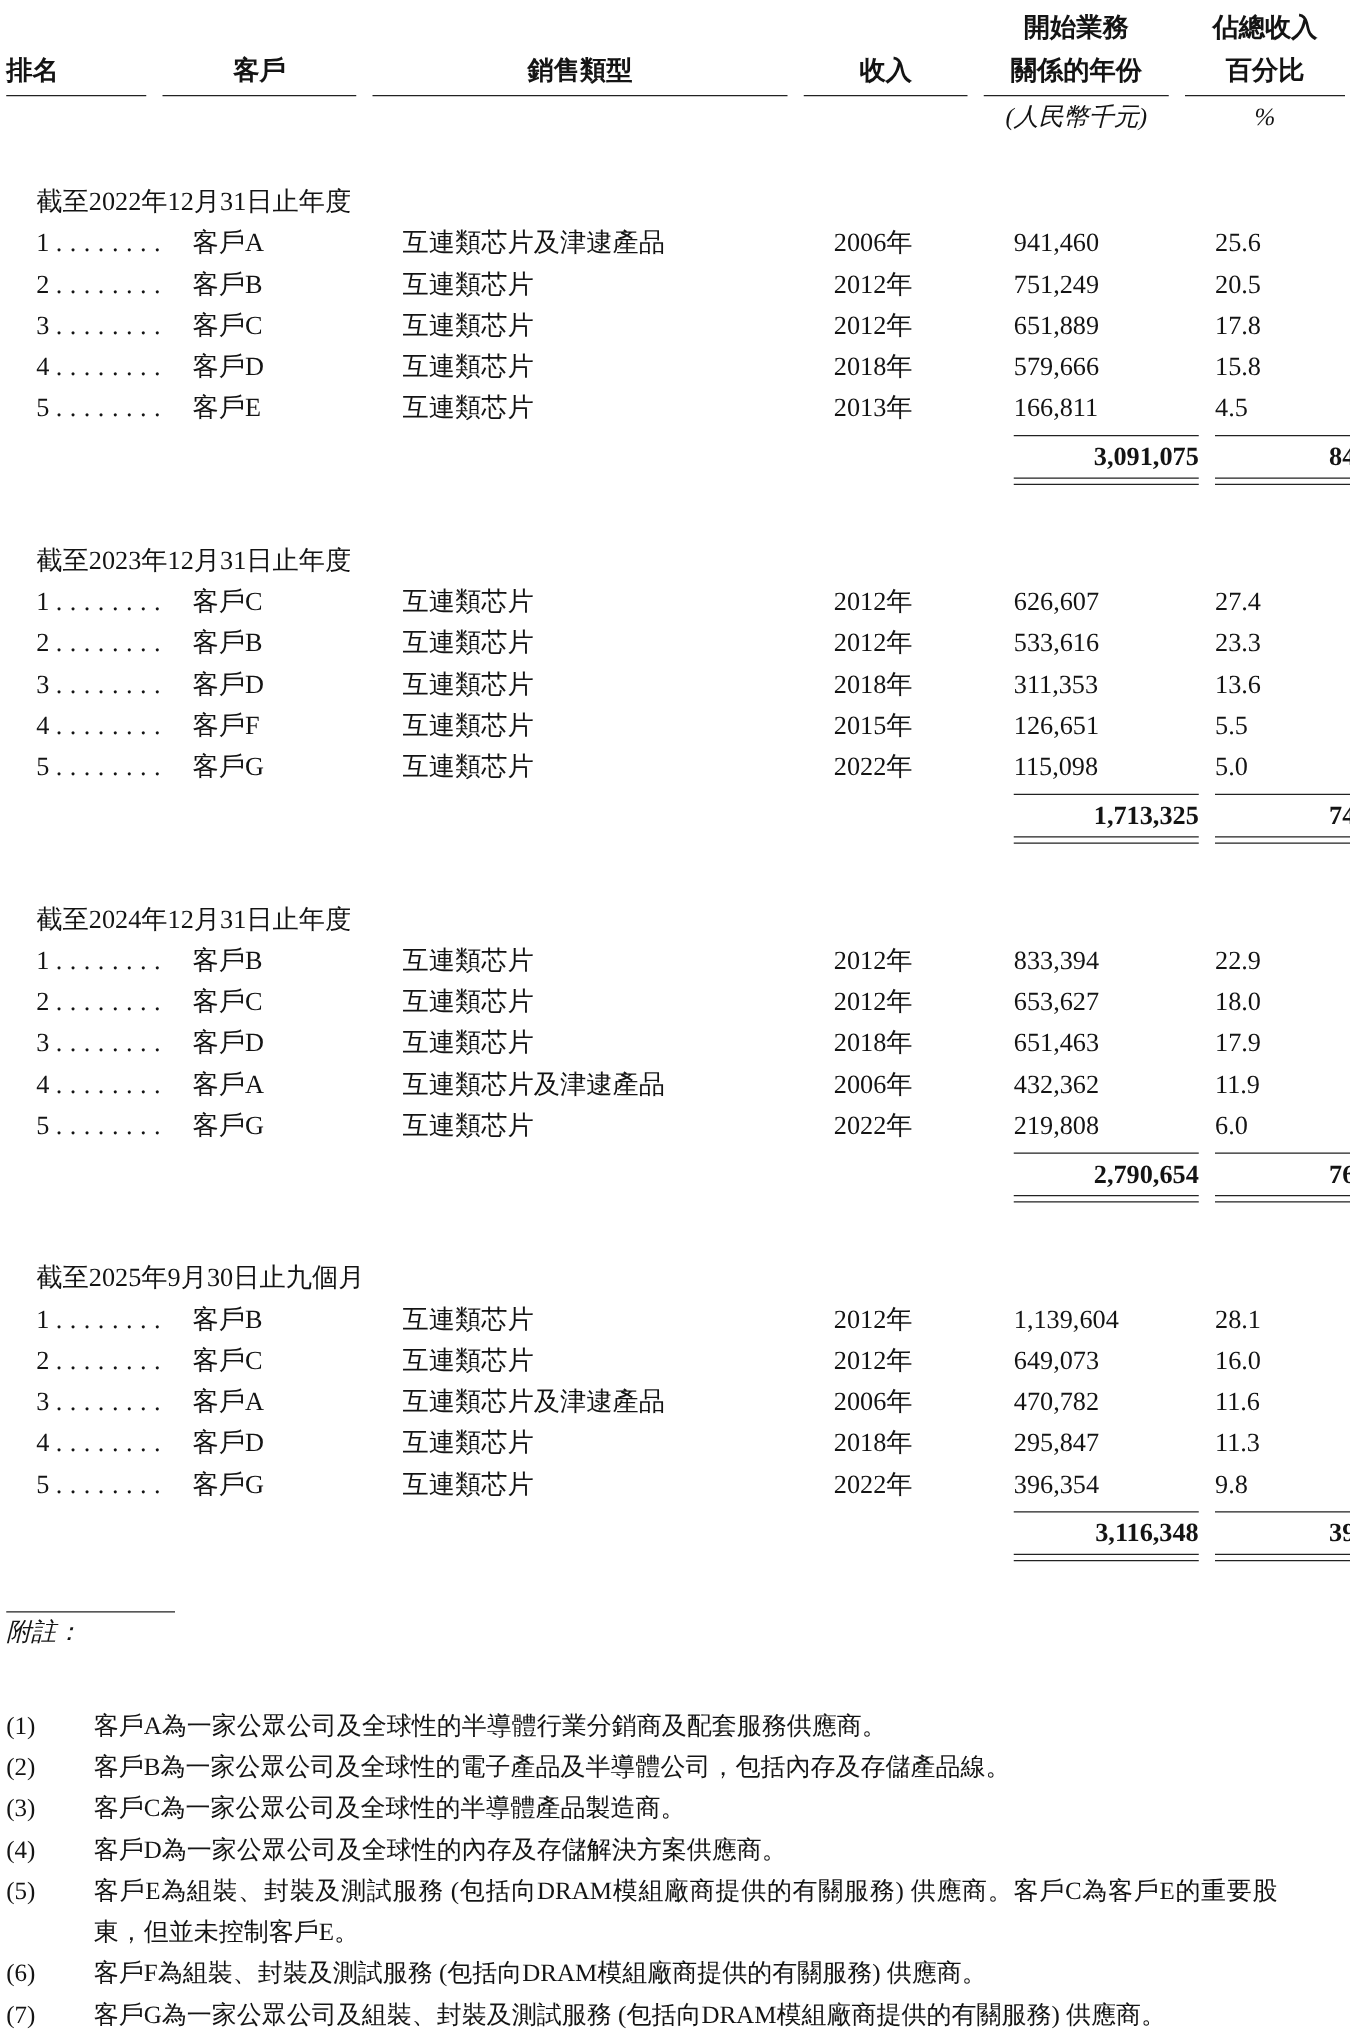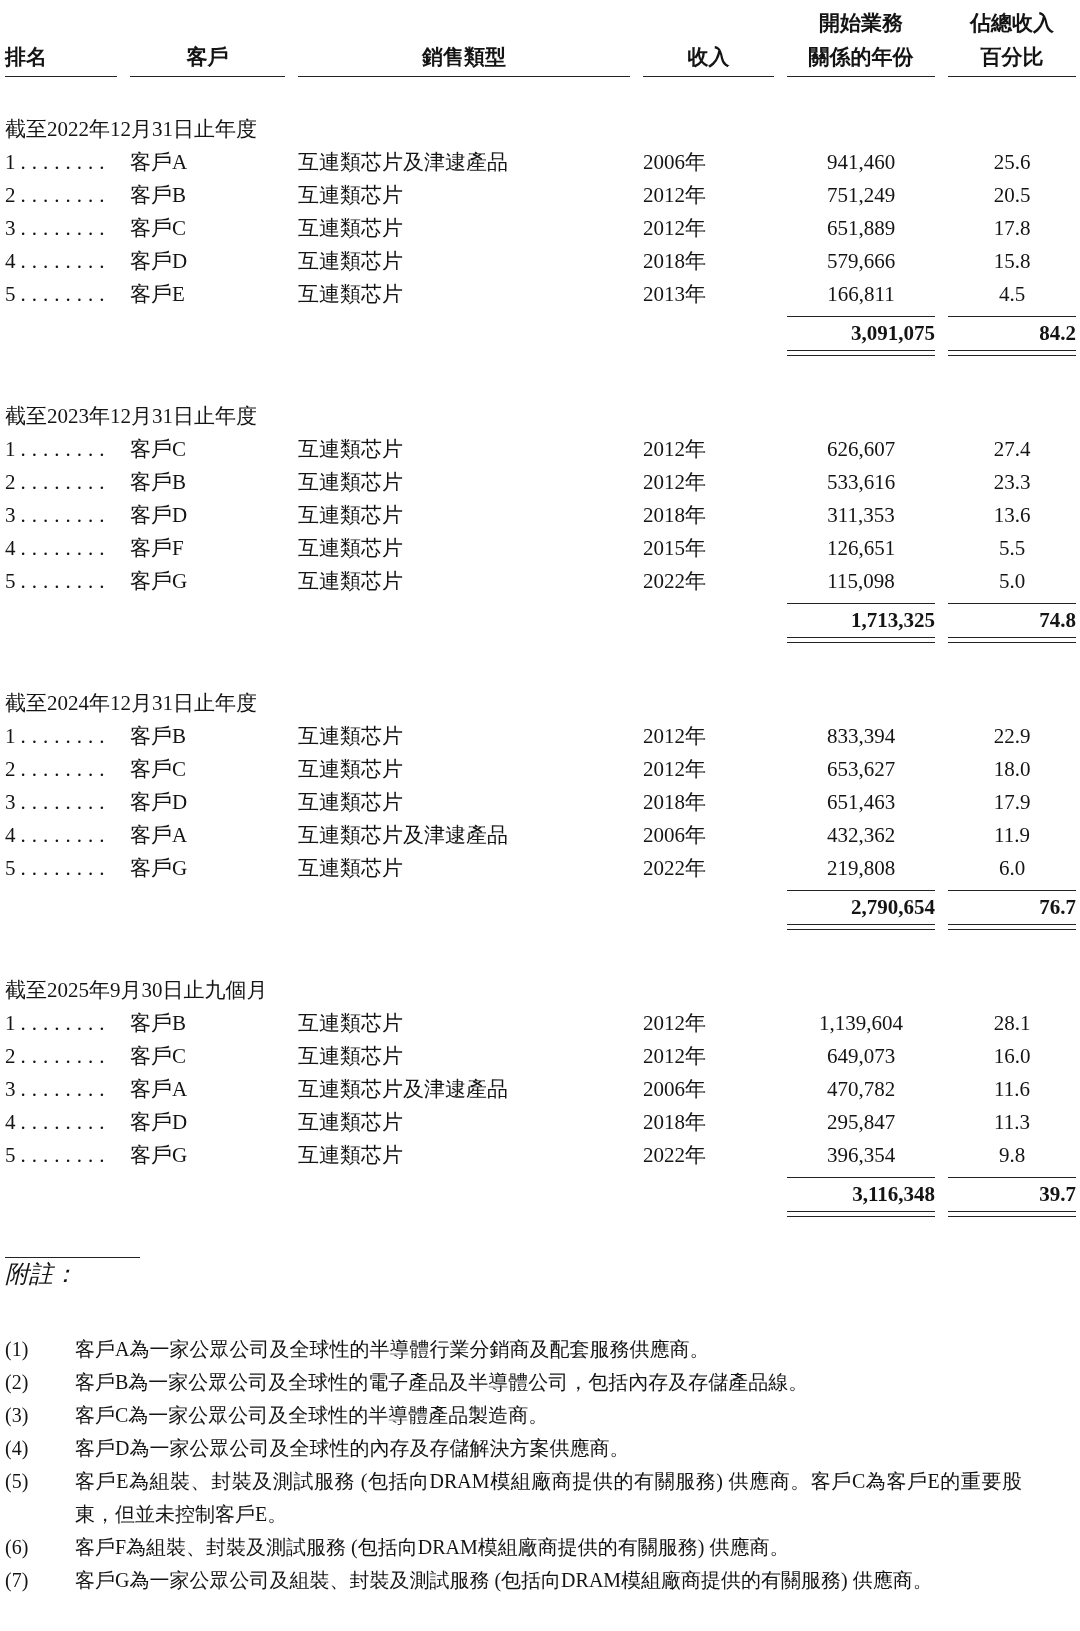--- a/index.html
+++ b/index.html
@@ -13,33 +13,33 @@
   .hcell {
     display:flex; flex-direction:column; justify-content:flex-end; align-items:center;
     border-bottom:1.6px solid #222; padding-bottom:2px; text-align:center;
     font-family:"Liberation Sans","DejaVu Sans",sans-serif; font-weight:bold;
     font-size:21px; line-height:34px;
   }
   .hcell.left { align-items:flex-start; text-align:left; }
   .subheader > div { line-height:30px; margin-top:2px; font-style:italic; font-size:20px; text-align:center; }
 
   
-  .period { margin-top:44px; }
+  .period { margin-top:44px;margin-left:24px; }
   #sections .period:first-child { margin-top:36px; }
   .period-heading { font-size:21px; line-height:33px; }
   .row > div { line-height:33px; font-size:21px; white-space:nowrap; }
   .dots { letter-spacing:6px; margin-left:5px; }
-  .num { text-align:center; }
+  .num { text-align:left; }
   .tcol { margin-top:5px; border-top:1.6px solid #222; }
   .tval { line-height:33px; font-size:21px; font-weight:bold; text-align:right; }
   .dbl { height:6px; border-top:1.6px solid #222; border-bottom:1.6px solid #222; }
 
   
   .notes-sep { margin-top:40px; width:135px; border-top:1.6px solid #222; }
-  .notes-heading { font-style:italic; font-size:24px; line-height:33px; }
+  .notes-heading { font-style:italic; font-size:20px; line-height:33px; }
   .notes-list { margin-top:42px; }
   .note { display:grid; grid-template-columns:70px 1fr; font-size:20px; line-height:33px; width:1045px; }
   .note-text { text-align:justify; padding-right:28px; }
 </style>
 </head>
 <body>
 
 <div class="page">
 
   <div class="grid">
@@ -58,20 +58,28 @@
     <div class="hcell">
       <span>開始業務</span>
       <span>關係的年份</span>
     </div>
     <div class="hcell">
       <span>佔總收入</span>
       <span>百分比</span>
     </div>
   </div>
 
+  <div class="grid subheader">
+    <div></div>
+    <div></div>
+    <div></div>
+    <div></div>
+    <div>(人民幣千元)</div>
+    <div>%</div>
+  </div>
 
   <div id="sections">
       <div class="period">
         <div class="period-heading">截至2022年12月31日止年度</div>
         <div class="grid row">
           <div><span>1</span><span class="dots">........</span></div>
           <div>客戶A</div>
           <div>互連類芯片及津逮產品</div>
           <div>2006年</div>
           <div class="num">941,460</div>

